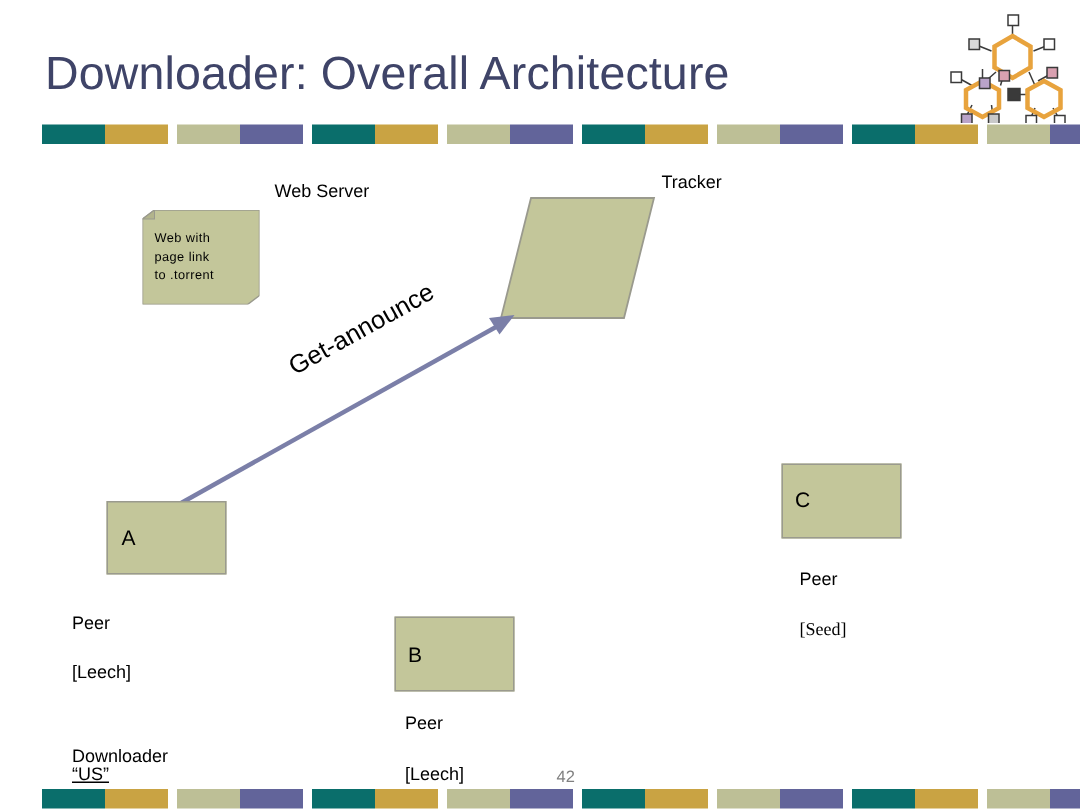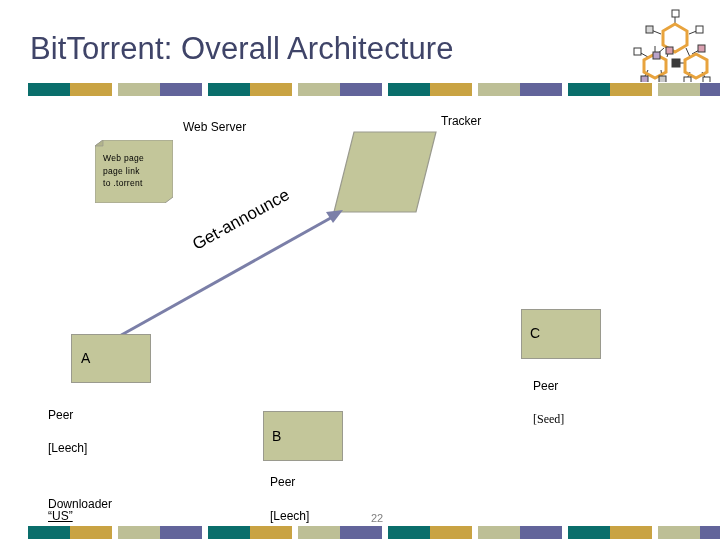--- a/index.html
+++ b/index.html
@@ -118,21 +118,21 @@
     top: 512px;
     font-size: 11px;
     color: #808080;
   }
 </style>
 </head>
 <body>
 
 <div id="slide">
 
-  <div id="slide-title">BitTorrent: Overall Architecture</div>
+  <div id="slide-title">Downloader: Overall Architecture</div>
 
   <div id="logo">
     <svg width="88" height="80" viewBox="0 0 88 80" xmlns="http://www.w3.org/2000/svg">
       <g stroke="#3a3a3a" stroke-width="1" fill="none">
         <line x1="47" y1="22" x2="47" y2="12"></line>
         <line x1="33" y1="32" x2="23" y2="28"></line>
         <line x1="61" y1="32" x2="71" y2="28"></line>
         <line x1="36" y1="46" x2="28" y2="53"></line>
         <line x1="58" y1="46" x2="62" y2="55"></line>
         <line x1="27" y1="44" x2="27" y2="52"></line>
@@ -188,21 +188,21 @@
 
   <div class="label-lg" style="left:183px; top:120px;">Web Server</div>
 
   <div id="note-shape">
     <svg width="78" height="63" viewBox="0 0 78 63" xmlns="http://www.w3.org/2000/svg">
       <path d="M0,6 L8,0 L78,0 L78,57 L70,63 L0,63 Z" fill="#c3c69a" stroke="#9a9a8e" stroke-width="1"></path>
       <path d="M0,6 L8,0 L8,6 Z" fill="#b2b48c" stroke="#9a9a8e" stroke-width="0.7"></path>
     </svg>
   </div>
   <div id="note-text">
-    <div>Web page</div>
+    <div>Web with</div>
     <div>page link</div>
     <div>to .torrent</div>
   </div>
 
   <div id="tracker-shape">
     <svg width="106" height="88" viewBox="0 0 106 88" xmlns="http://www.w3.org/2000/svg">
       <polygon points="22,4 104,4 84,84 2,84" fill="#c3c69a" stroke="#9a9a8e" stroke-width="1.2"></polygon>
     </svg>
   </div>
   <div class="label-lg" style="left:441px; top:114px;">Tracker</div>
@@ -225,21 +225,21 @@
   <div class="label-lg" style="left:48px; top:408px;">Peer</div>
   <div class="label-lg" style="left:48px; top:441px;">[Leech]</div>
   <div class="label-lg" style="left:48px; top:497px;">Downloader</div>
   <div class="label-lg" style="left:48px; top:509px;text-decoration:underline;">“US”</div>
 
   <div class="box" style="left:263px; top:411px; width:80px; height:50px;"></div>
   <div class="box-letter" style="left:272px; top:428px;">B</div>
   <div class="label-lg" style="left:270px; top:475px;">Peer</div>
   <div class="label-lg" style="left:270px; top:509px;">[Leech]</div>
 
-  <div id="page-number">22</div>
+  <div id="page-number">42</div>
 
   <div id="deco-bar-bottom" class="deco-bar">
       <div class="deco-seg" style="left: 28px; width: 42px; background: rgb(10, 110, 107);"></div>
       <div class="deco-seg" style="left: 70px; width: 42px; background: rgb(201, 163, 67);"></div>
       <div class="deco-seg" style="left: 118px; width: 42px; background: rgb(189, 191, 150);"></div>
       <div class="deco-seg" style="left: 160px; width: 42px; background: rgb(98, 100, 154);"></div>
       <div class="deco-seg" style="left: 208px; width: 42px; background: rgb(10, 110, 107);"></div>
       <div class="deco-seg" style="left: 250px; width: 42px; background: rgb(201, 163, 67);"></div>
       <div class="deco-seg" style="left: 298px; width: 42px; background: rgb(189, 191, 150);"></div>
       <div class="deco-seg" style="left: 340px; width: 42px; background: rgb(98, 100, 154);"></div>

